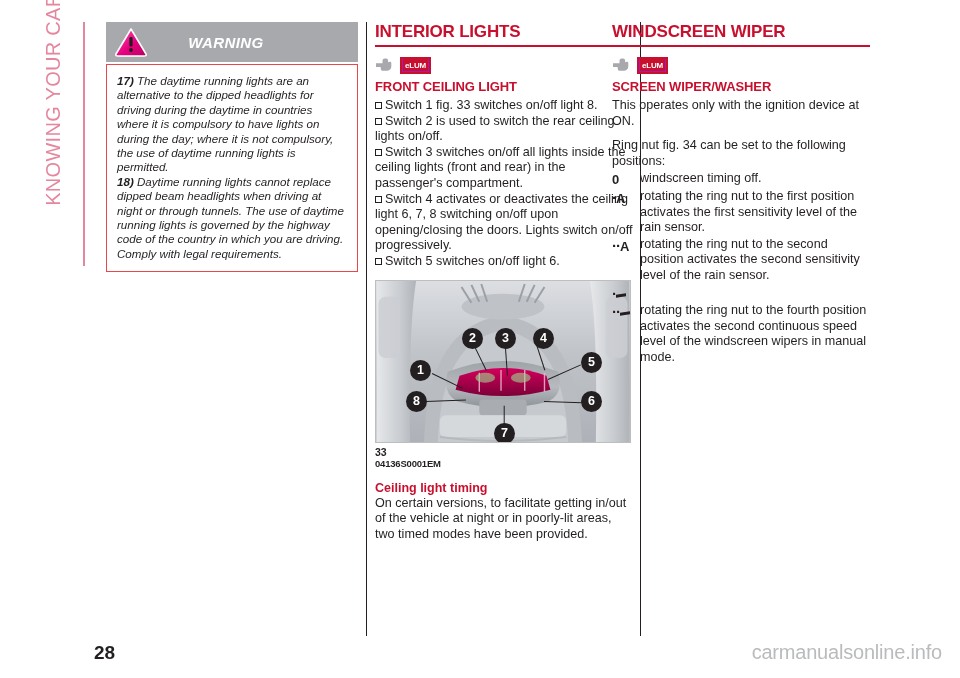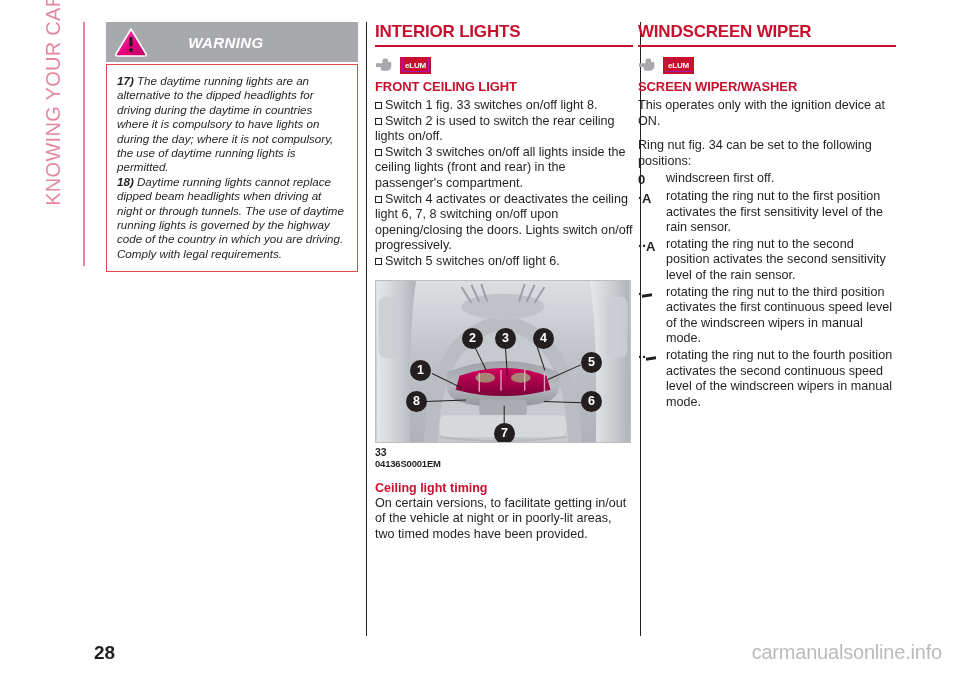--- a/index.html
+++ b/index.html
@@ -49,21 +49,21 @@
     position: absolute;
     left: 0; top: 0;
     width: 960px; height: 678px;
   }
   .col {
     position: absolute;
     top: 22px;
   }
   .col-left   { left: 106px; width: 252px; }
   .col-mid    { left: 375px; width: 258px; }
-  .col-right  { left: 638px; width: 258px; }
+  .col-right  { left: 612px; width: 258px; }
 
   .col-divider {
     position: absolute;
     top: 22px;
     width: 1px;
     height: 614px;
     background: #231f20;
   }
   .div-1 { left: 366px; }
   .div-2 { left: 640px; }
@@ -449,36 +449,35 @@
 
     <div class="body-text">
       <p>This operates only with the ignition device at ON.</p>
       <p>Ring nut fig. 34 can be set to the following positions:</p>
     </div>
 
     <div class="pos-list">
 
       <div class="pos-item">
         <div class="pos-sym">0</div>
-        <div class="pos-txt">windscreen first off.</div>
+        <div class="pos-txt">windscreen timing off.</div>
       </div>
 
       <div class="pos-item">
         <div class="pos-sym"><span class="dot">·</span>A</div>
         <div class="pos-txt">rotating the ring nut to the first position activates the first sensitivity level of the rain sensor.</div>
       </div>
 
       <div class="pos-item">
         <div class="pos-sym"><span class="dot">··</span>A</div>
         <div class="pos-txt">rotating the ring nut to the second position activates the second sensitivity level of the rain sensor.</div>
       </div>
 
       <div class="pos-item">
         <div class="pos-sym"><span class="dot">·</span><span class="dash"></span></div>
-        <div class="pos-txt">rotating the ring nut to the third position activates the first continuous speed level of the windscreen wipers in manual mode.</div>
       </div>
 
       <div class="pos-item">
         <div class="pos-sym"><span class="dot">··</span><span class="dash"></span></div>
         <div class="pos-txt">rotating the ring nut to the fourth position activates the second continuous speed level of the windscreen wipers in manual mode.</div>
       </div>
 
     </div>
   </div>
 

